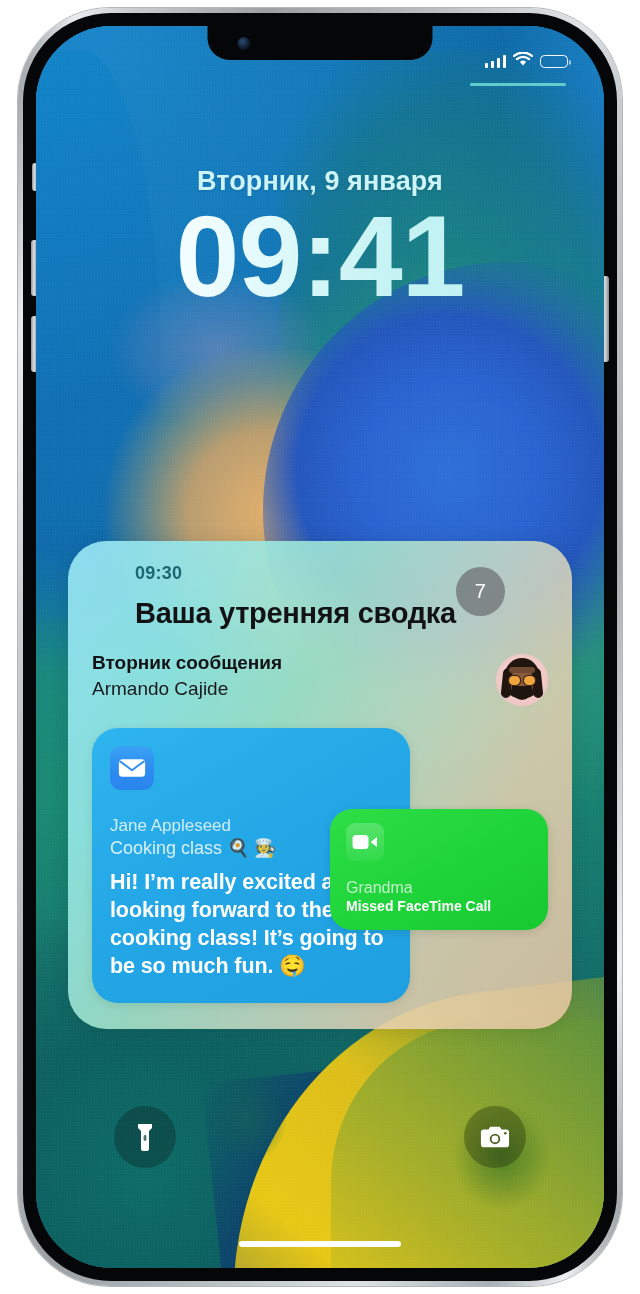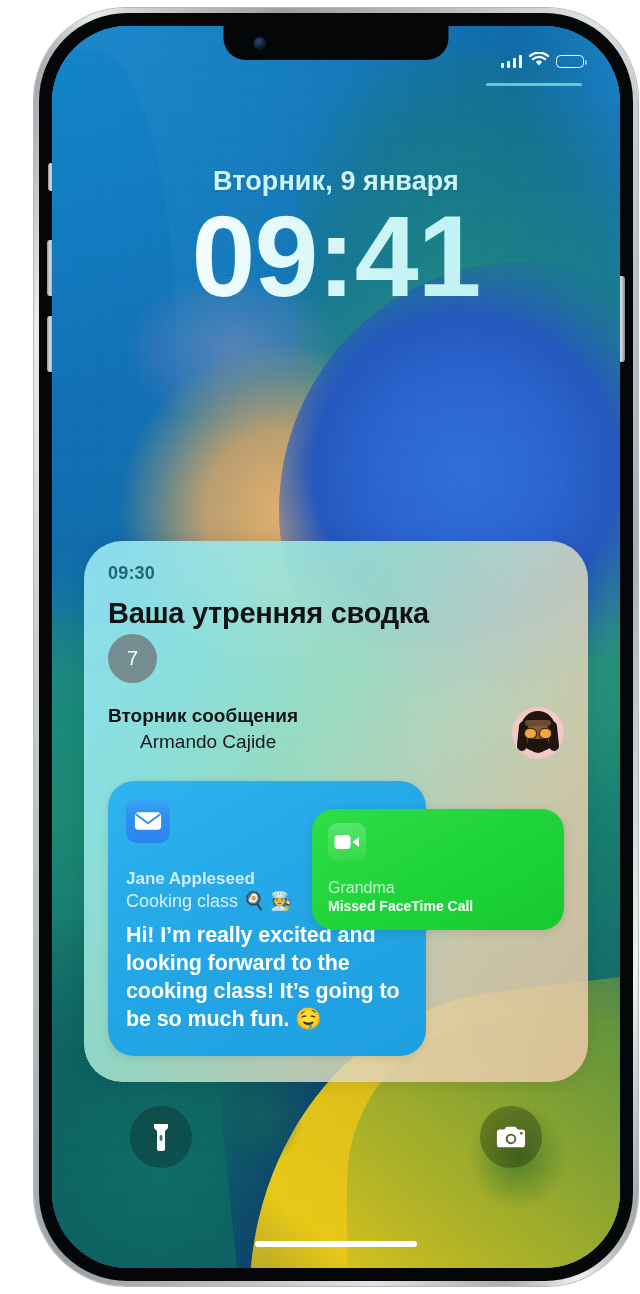--- a/index.html
+++ b/index.html
@@ -4,21 +4,21 @@
 <style>
   * { margin:0; padding:0; box-sizing:border-box; }
   html,body{
     width:640px; height:1294px; overflow:hidden;
     background:#ffffff;
     font-family:"Liberation Sans","DejaVu Sans",sans-serif;
   }
 
   
   #phone-frame{
-    position:absolute; left:34px; top:8px;
+    position:absolute; left:18px; top:8px;
     width:604px; height:1278px;
     border-radius:92px;
     background:linear-gradient(100deg,#8d9195 0%,#e9ecee 7%,#c8ccce 14%,#9aa0a4 30%,#b9bec1 50%,#dfe3e5 68%,#a8aeb2 84%,#eef1f2 93%,#878c90 100%);
     padding:5px;
     box-shadow:0 0 0 1px rgba(120,126,130,.55);
   }
   #phone-bezel{
     width:100%; height:100%;
     border-radius:88px;
     background:#050607;
@@ -151,32 +151,32 @@
     background:linear-gradient(118deg,
       rgba(150,228,245,.93) 0%,
       rgba(150,232,230,.9) 22%,
       rgba(168,230,205,.87) 40%,
       rgba(205,222,198,.85) 58%,
       rgba(232,210,178,.85) 76%,
       rgba(236,200,165,.85) 100%);
     box-shadow:0 2px 18px rgba(0,0,0,.10);
     padding:22px 24px 26px 24px;
   }
-  #summary-head{ display:flex; align-items:flex-start; justify-content:flex-start;flex-direction:column; }
+  #summary-head{ display:flex; align-items:flex-start; justify-content:center; }
   #summary-time{ font-size:18px; font-weight:700; color:#1d6673; letter-spacing:.2px; }
   #summary-title{ font-size:29px; font-weight:700; color:#121214; margin-top:13px; letter-spacing:-.3px; }
   #summary-badge{
     width:49px; height:49px; border-radius:50%;
     background:rgba(108,110,112,.72);
     display:flex; align-items:center; justify-content:center;
     color:#fff; font-size:20px; font-weight:500; flex:0 0 auto; margin-top:4px;
   }
   #summary-sub{ display:flex; align-items:flex-start; justify-content:space-between; margin-top:22px; }
   #summary-category{ font-size:19px; font-weight:700; color:#121214; }
-  #summary-sender{ font-size:19px; font-weight:400; color:#1a1a1c; margin-top:4px;margin-left:32px; }
+  #summary-sender{ font-size:19px; font-weight:400; color:#1a1a1c; margin-top:4px; }
 
   
   #avatar{
     width:52px; height:52px; border-radius:50%; flex:0 0 auto; position:relative;
     background:radial-gradient(circle at 50% 45%, #f7d9d5 0%, #f1c9c6 60%, #ecbfbd 100%);
     overflow:hidden; margin-top:2px;
   }
   #avatar .hair{ position:absolute; left:9px; top:4px; width:34px; height:40px;
     border-radius:17px 17px 14px 14px; background:#20150f; }
   #avatar .hair-l{ position:absolute; left:6px; top:14px; width:10px; height:30px;
@@ -201,27 +201,27 @@
     background:linear-gradient(150deg,#2eb4ee 0%,#24a7e6 45%,#1f9fe0 100%);
     box-shadow:0 2px 10px rgba(0,0,0,.10);
     z-index:1;
   }
   #mail-icon{
     width:44px; height:44px; border-radius:11px;
     background:linear-gradient(180deg,#3aa3f5 0%,#2f8ef0 45%,#2a84ee 100%);
     display:flex; align-items:center; justify-content:center;
   }
   #mail-icon svg{ width:28px; height:28px; }
-  #mail-sender{ margin-top:26px; font-size:17px; font-weight:700; color:rgba(255,255,255,.78); }
+  #mail-sender{ margin-top:26px; font-size:17px; font-weight:400; color:rgba(255,255,255,.78); }
   #mail-subject{ font-size:18px; font-weight:500; color:rgba(255,255,255,.82); margin-top:1px; }
   #mail-body{ margin-top:10px; font-size:21.5px; font-weight:600; color:#fff; line-height:1.30; letter-spacing:-.1px; }
 
   
   #facetime-card{
-    position:absolute; right:24px; top:268px; width:252px;
+    position:absolute; right:24px; top:268px; width:218px;
     border-radius:22px; padding:14px 16px 16px 16px;
     background:linear-gradient(150deg,#2ede46 0%,#1fd43a 50%,#17c931 100%);
     box-shadow:0 2px 10px rgba(0,0,0,.12);
     z-index:3;
   }
   #facetime-icon{
     width:38px; height:38px; border-radius:9px;
     background:linear-gradient(180deg,rgba(255,255,255,.22),rgba(255,255,255,.06));
     display:flex; align-items:center; justify-content:center;
   }

